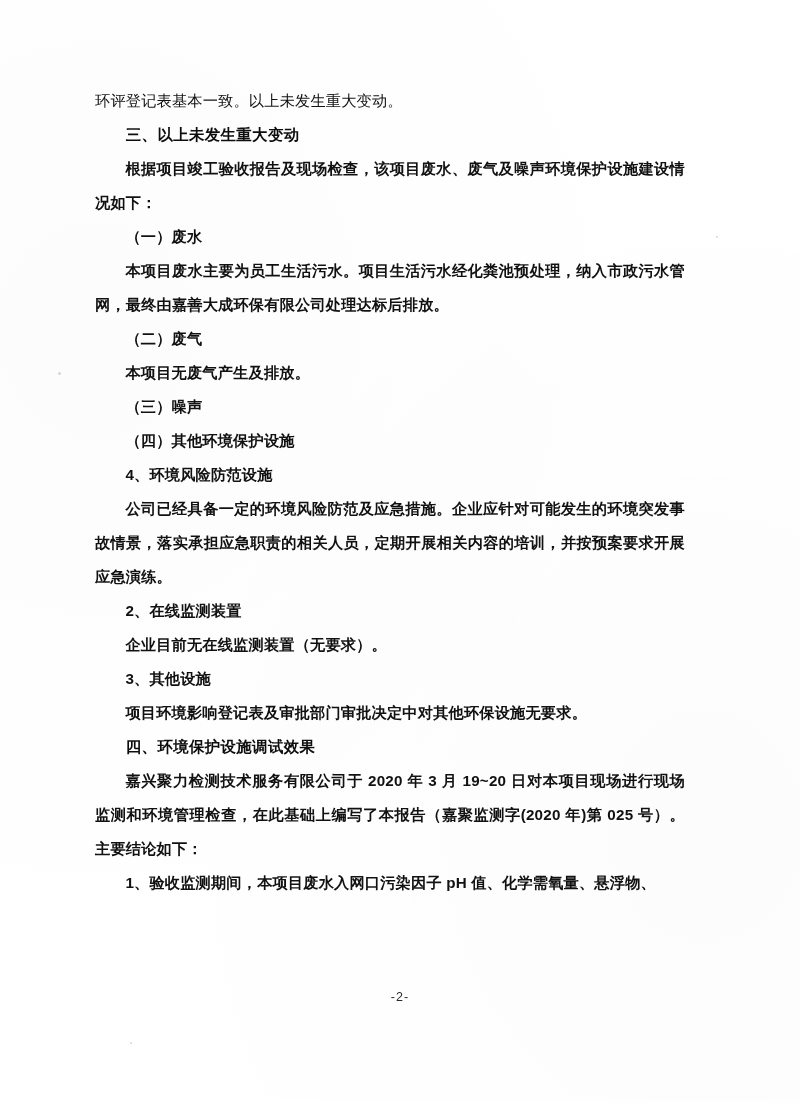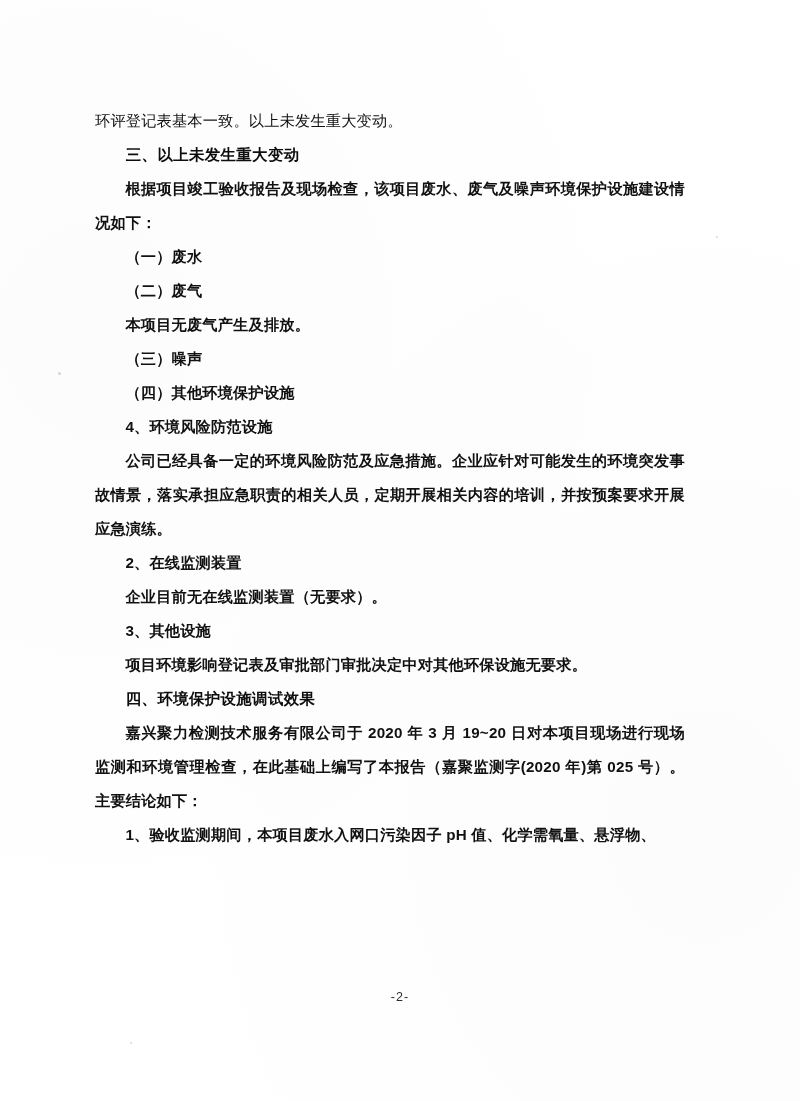--- a/index.html
+++ b/index.html
@@ -25,21 +25,21 @@
     position: absolute;
     inset: 0;
     background:
       radial-gradient(ellipse at 12% 30%, rgba(0,0,0,0.012), rgba(0,0,0,0) 60%),
       radial-gradient(ellipse at 88% 75%, rgba(0,0,0,0.012), rgba(0,0,0,0) 60%);
     pointer-events: none;
   }
   .content {
     position: absolute;
     left: 95px;
-    top: 104px;
+    top: 84px;
     width: 590px;
   }
   .para {
     font-size: 15.2px;
     line-height: 34px;
     color: #111111;
     text-align: justify;
     text-justify: inter-ideograph;
     margin: 0;
     letter-spacing: 0.2px;
@@ -82,20 +82,21 @@
   <div class="speck" style="left:58px; top:372px; width:3px; height:3px;"></div>
   <div class="speck" style="left:716px; top:236px; width:2px; height:2px;"></div>
   <div class="speck" style="left:130px; top:1042px; width:2px; height:2px;"></div>
 
   <div class="content">
 
     <p class="para">环评登记表基本一致。以上未发生重大变动。</p>
     <p class="heading">三、以上未发生重大变动</p>
     <p class="para indent2">根据项目竣工验收报告及现场检查，该项目废水、废气及噪声环境保护设施建设情况如下：</p>
     <p class="para indent2">（一）废水</p>
+    <p class="para indent2">本项目废水主要为员工生活污水。项目生活污水经化粪池预处理，纳入市政污水管网，最终由嘉善大成环保有限公司处理达标后排放。</p>
     <p class="para indent2">（二）废气</p>
     <p class="para indent2">本项目无废气产生及排放。</p>
     <p class="para indent2">（三）噪声</p>
     <p class="para indent2">（四）其他环境保护设施</p>
     <p class="para indent2">4、环境风险防范设施</p>
     <p class="para indent2">公司已经具备一定的环境风险防范及应急措施。企业应针对可能发生的环境突发事故情景，落实承担应急职责的相关人员，定期开展相关内容的培训，并按预案要求开展应急演练。</p>
     <p class="para indent2">2、在线监测装置</p>
     <p class="para indent2">企业目前无在线监测装置（无要求）。</p>
     <p class="para indent2">3、其他设施</p>
     <p class="para indent2">项目环境影响登记表及审批部门审批决定中对其他环保设施无要求。</p>

